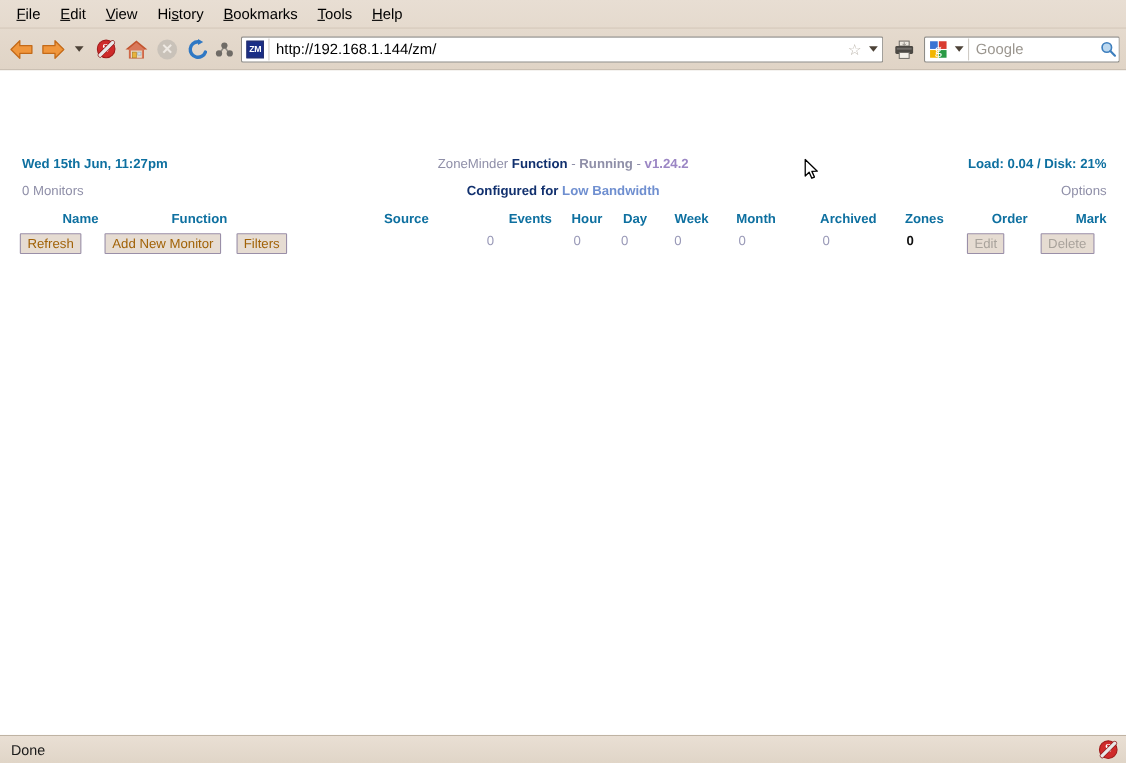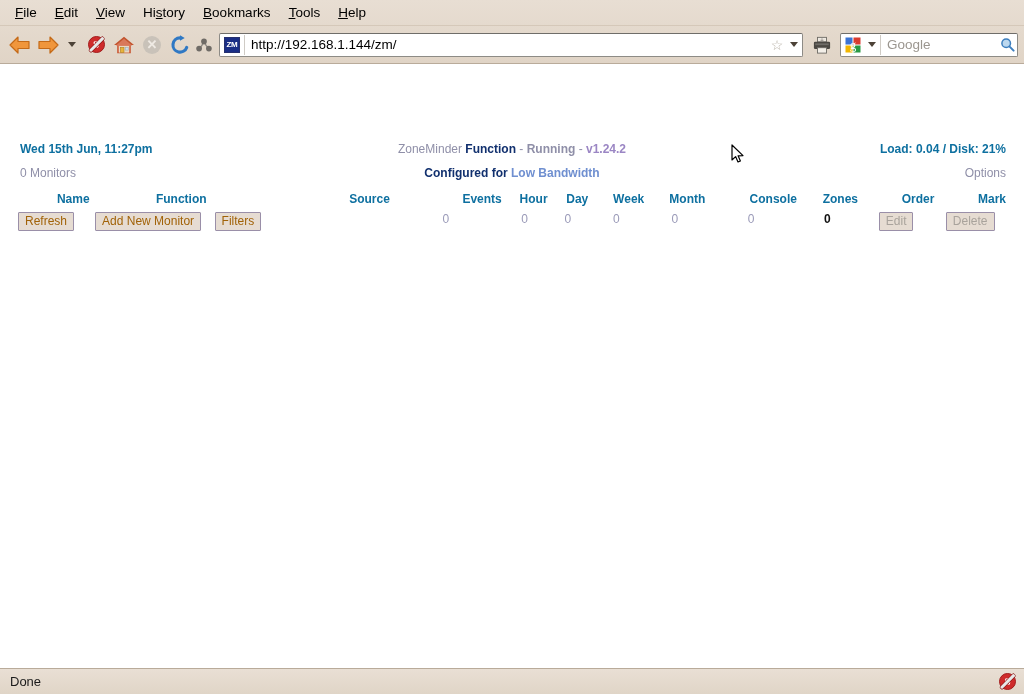--- a/index.html
+++ b/index.html
@@ -448,21 +448,21 @@
     <thead>
       <tr>
         <th style="width:70px;text-align:right;padding-left:18px;margin-top:21px;">Name</th>
         <th style="width:115px;">Function</th>
         <th style="width:180px;">Source</th>
         <th style="width:110px;">Events</th>
         <th style="width:45px;">Hour</th>
         <th style="width:40px;">Day</th>
         <th style="width:55px;">Week</th>
         <th style="width:60px;">Month</th>
-        <th style="width:90px;">Console</th>
+        <th style="width:90px;">Archived</th>
         <th style="width:60px;">Zones</th>
         <th style="width:75px;">Order</th>
         <th style="width:70px;padding-right:18px;">Mark</th>
       </tr>
     </thead>
     <tbody>
       <tr>
         <td style="text-align:left;padding-left:18px;">
           <span class="zm-btn">Refresh</span>
         </td>

